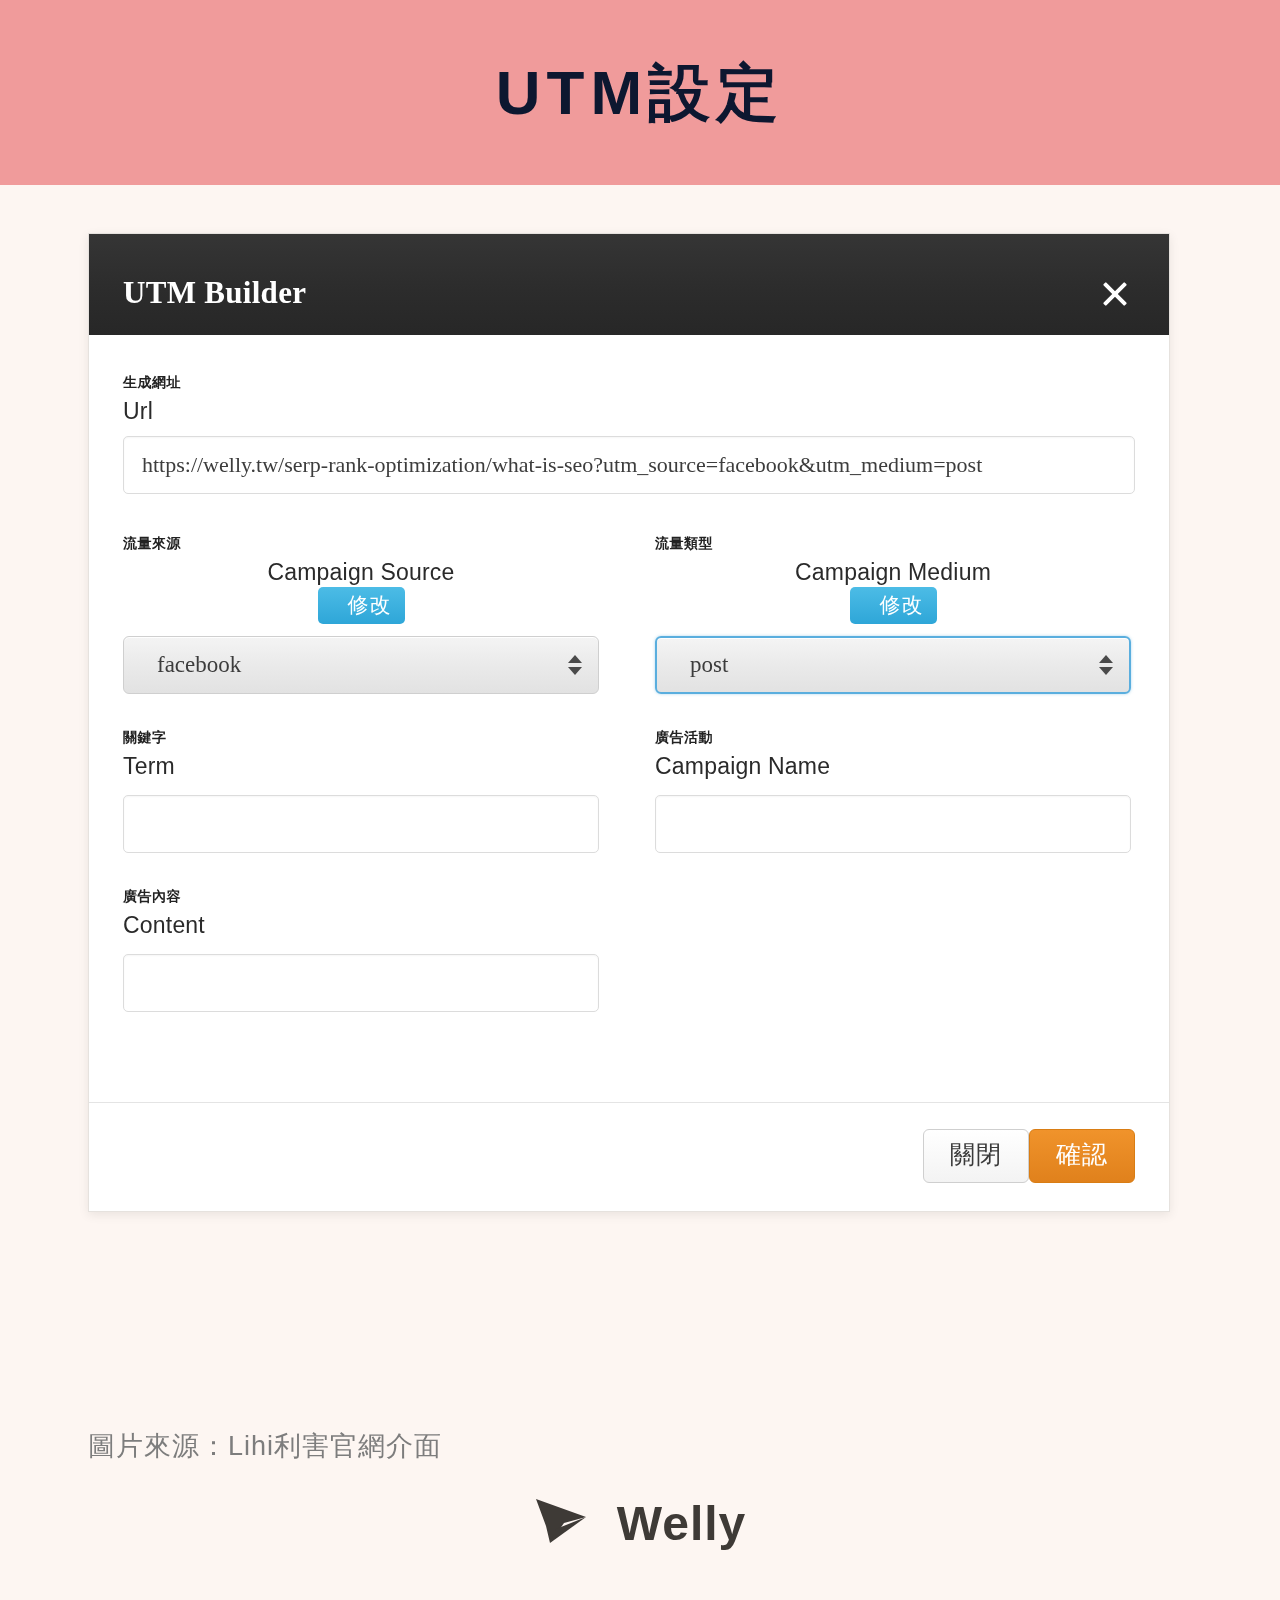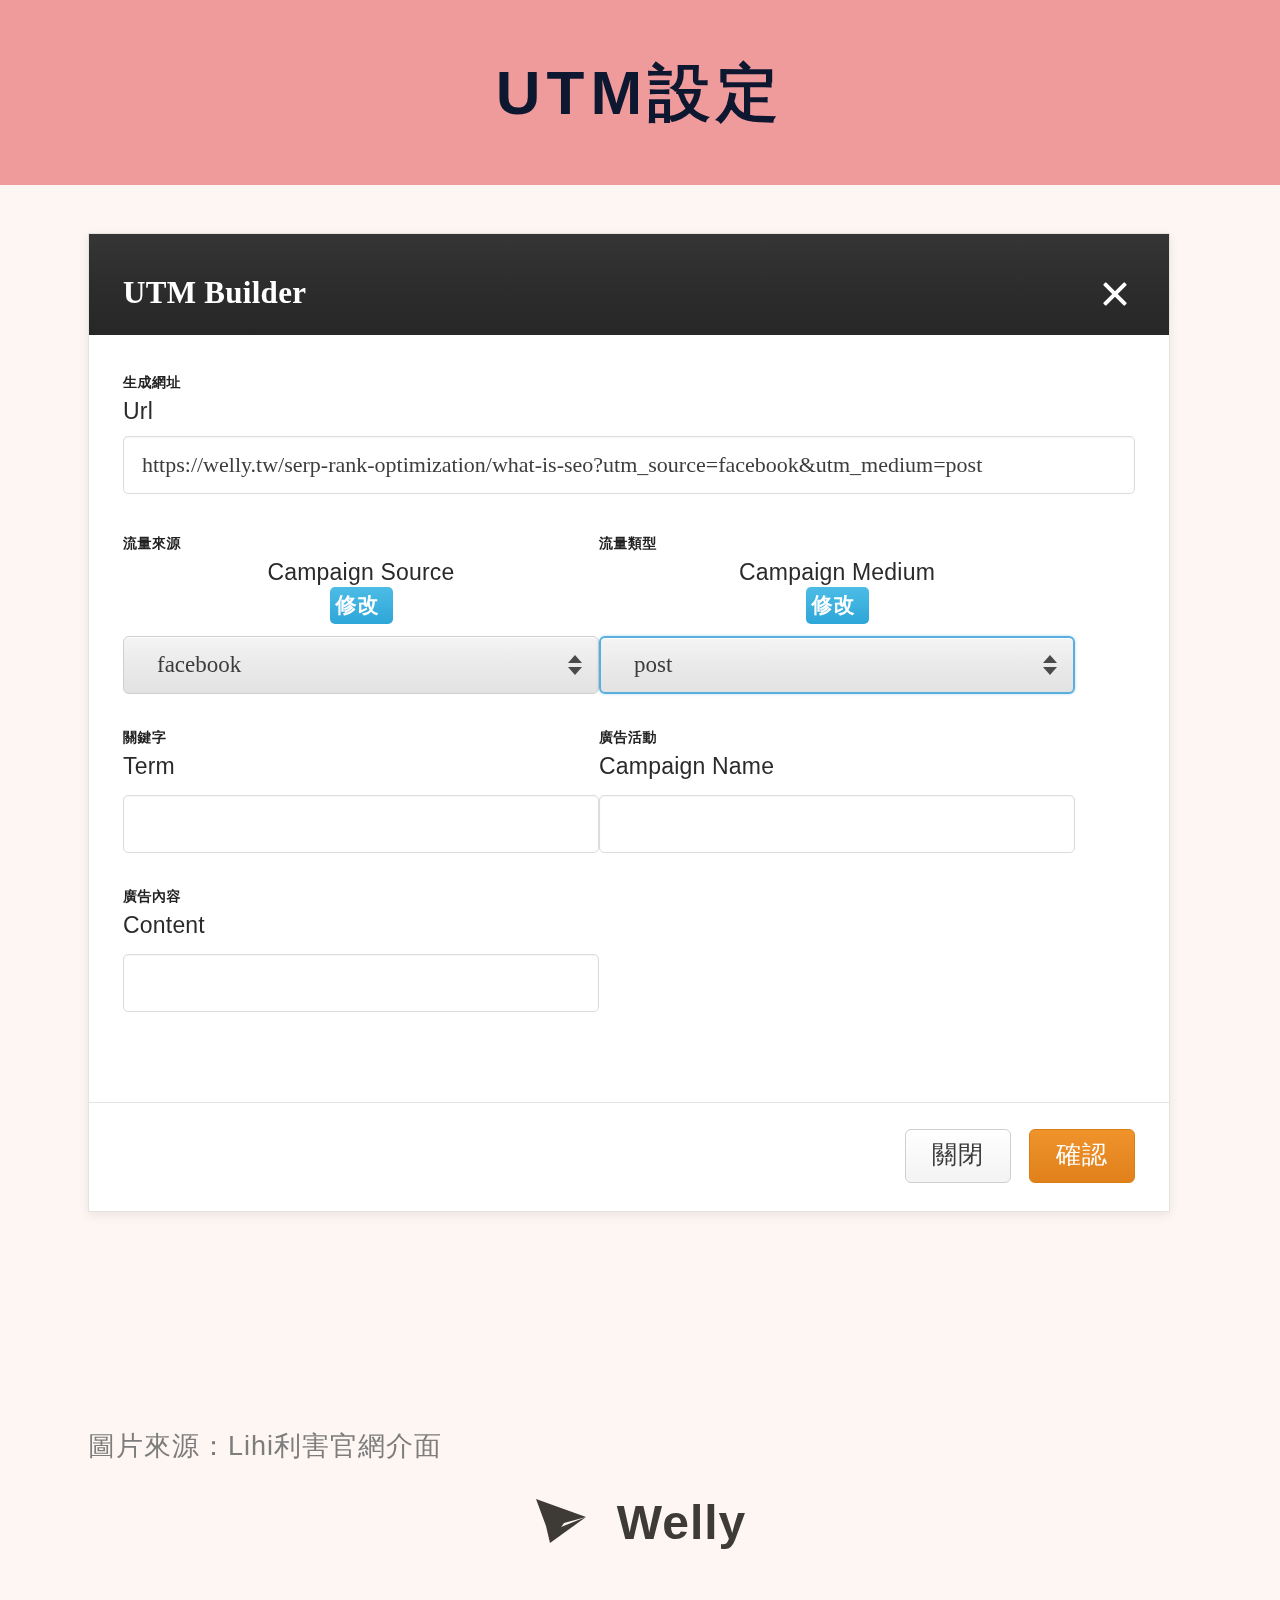--- a/index.html
+++ b/index.html
@@ -117,44 +117,45 @@
     white-space: nowrap;
     overflow: hidden;
     text-overflow: clip;
     display: flex;
     align-items: center;
   }
 
   
   .row {
     display: flex;
+    gap: 56px;
     margin-bottom: 34px;
     margin-top: 9px;
   }
   .col {
     width: 476px;
     flex: 0 0 476px;
   }
 
   .label-line {
     display: flex;
     align-items: center;
     justify-content: space-between;
     min-height: 36px;
     flex-direction: column;
   }
   .edit-btn {
     background: #3eb0dd;
     background: linear-gradient(180deg, #4cbce6 0%, #2ea6d8 100%);
     color: #ffffff;
     font-size: 21px;
-    font-weight: 700;
+    font-weight: 400;
     border: none;
     border-radius: 5px;
-    padding: 6px 13px 8px 6px;
+    padding: 6px 13px 8px 30px;
     line-height: 1.1;
     cursor: pointer;
     letter-spacing: 1px;
     font-family: "Liberation Sans", sans-serif;
   }
 
   
   .select-wrap {
     margin-top: 12px;
     position: relative;
@@ -215,21 +216,20 @@
 
   .spacer-row { height: 10px; }
 
   
   .modal-footer {
     border-top: 1px solid #e4e4e4;
     padding: 26px 34px 28px 34px;
     display: flex;
     justify-content: flex-end;
     align-items: flex-start;
-    gap: 18px;
     min-height: 88px;
     box-sizing: border-box;
   }
   .btn {
     font-size: 25px;
     border-radius: 6px;
     padding: 11px 26px 14px 26px;
     cursor: pointer;
     letter-spacing: 1px;
     font-family: "Liberation Sans", sans-serif;
@@ -256,21 +256,21 @@
     letter-spacing: 1px;
   }
 
   
   .logo {
     position: absolute;
     left: 0;
     right: 0;
     top: 1495px;
     display: flex;
-    align-items: flex-start;
+    align-items: center;
     justify-content: center;
     gap: 27px;
   }
   .logo-text {
     font-size: 48px;
     font-weight: 700;
     color: #3e3a36;
     letter-spacing: 1px;
   }
 </style>

